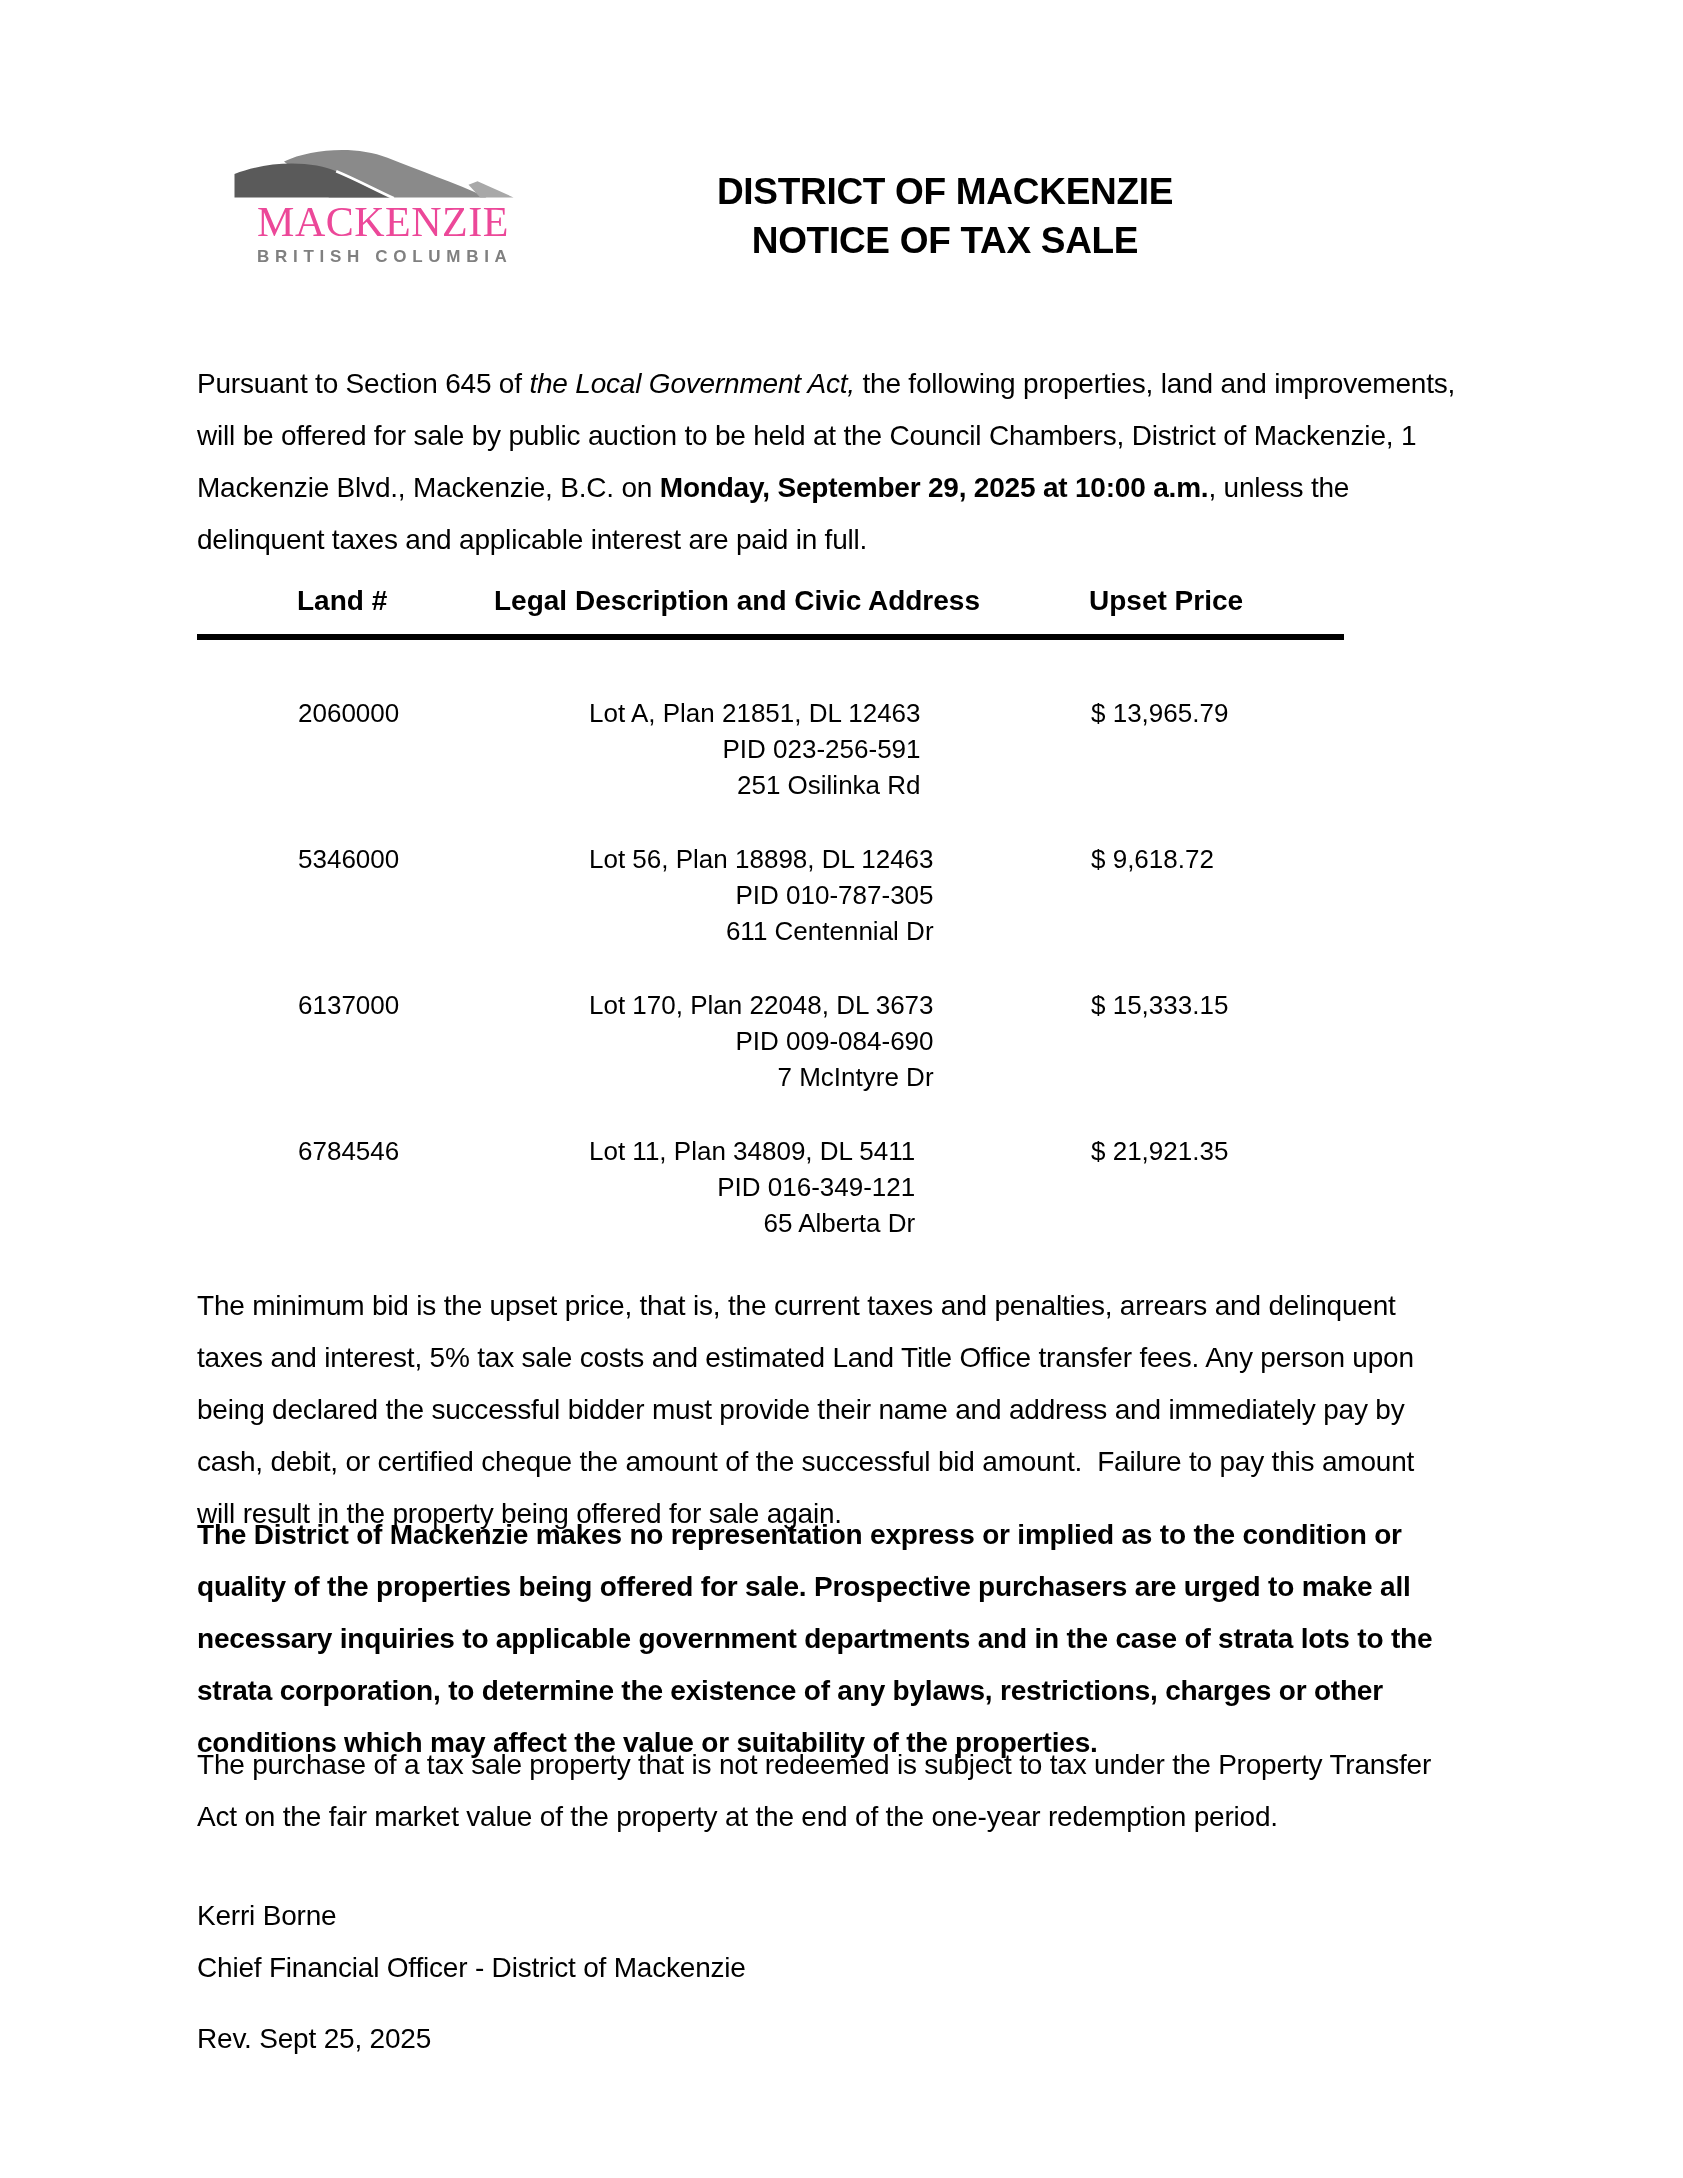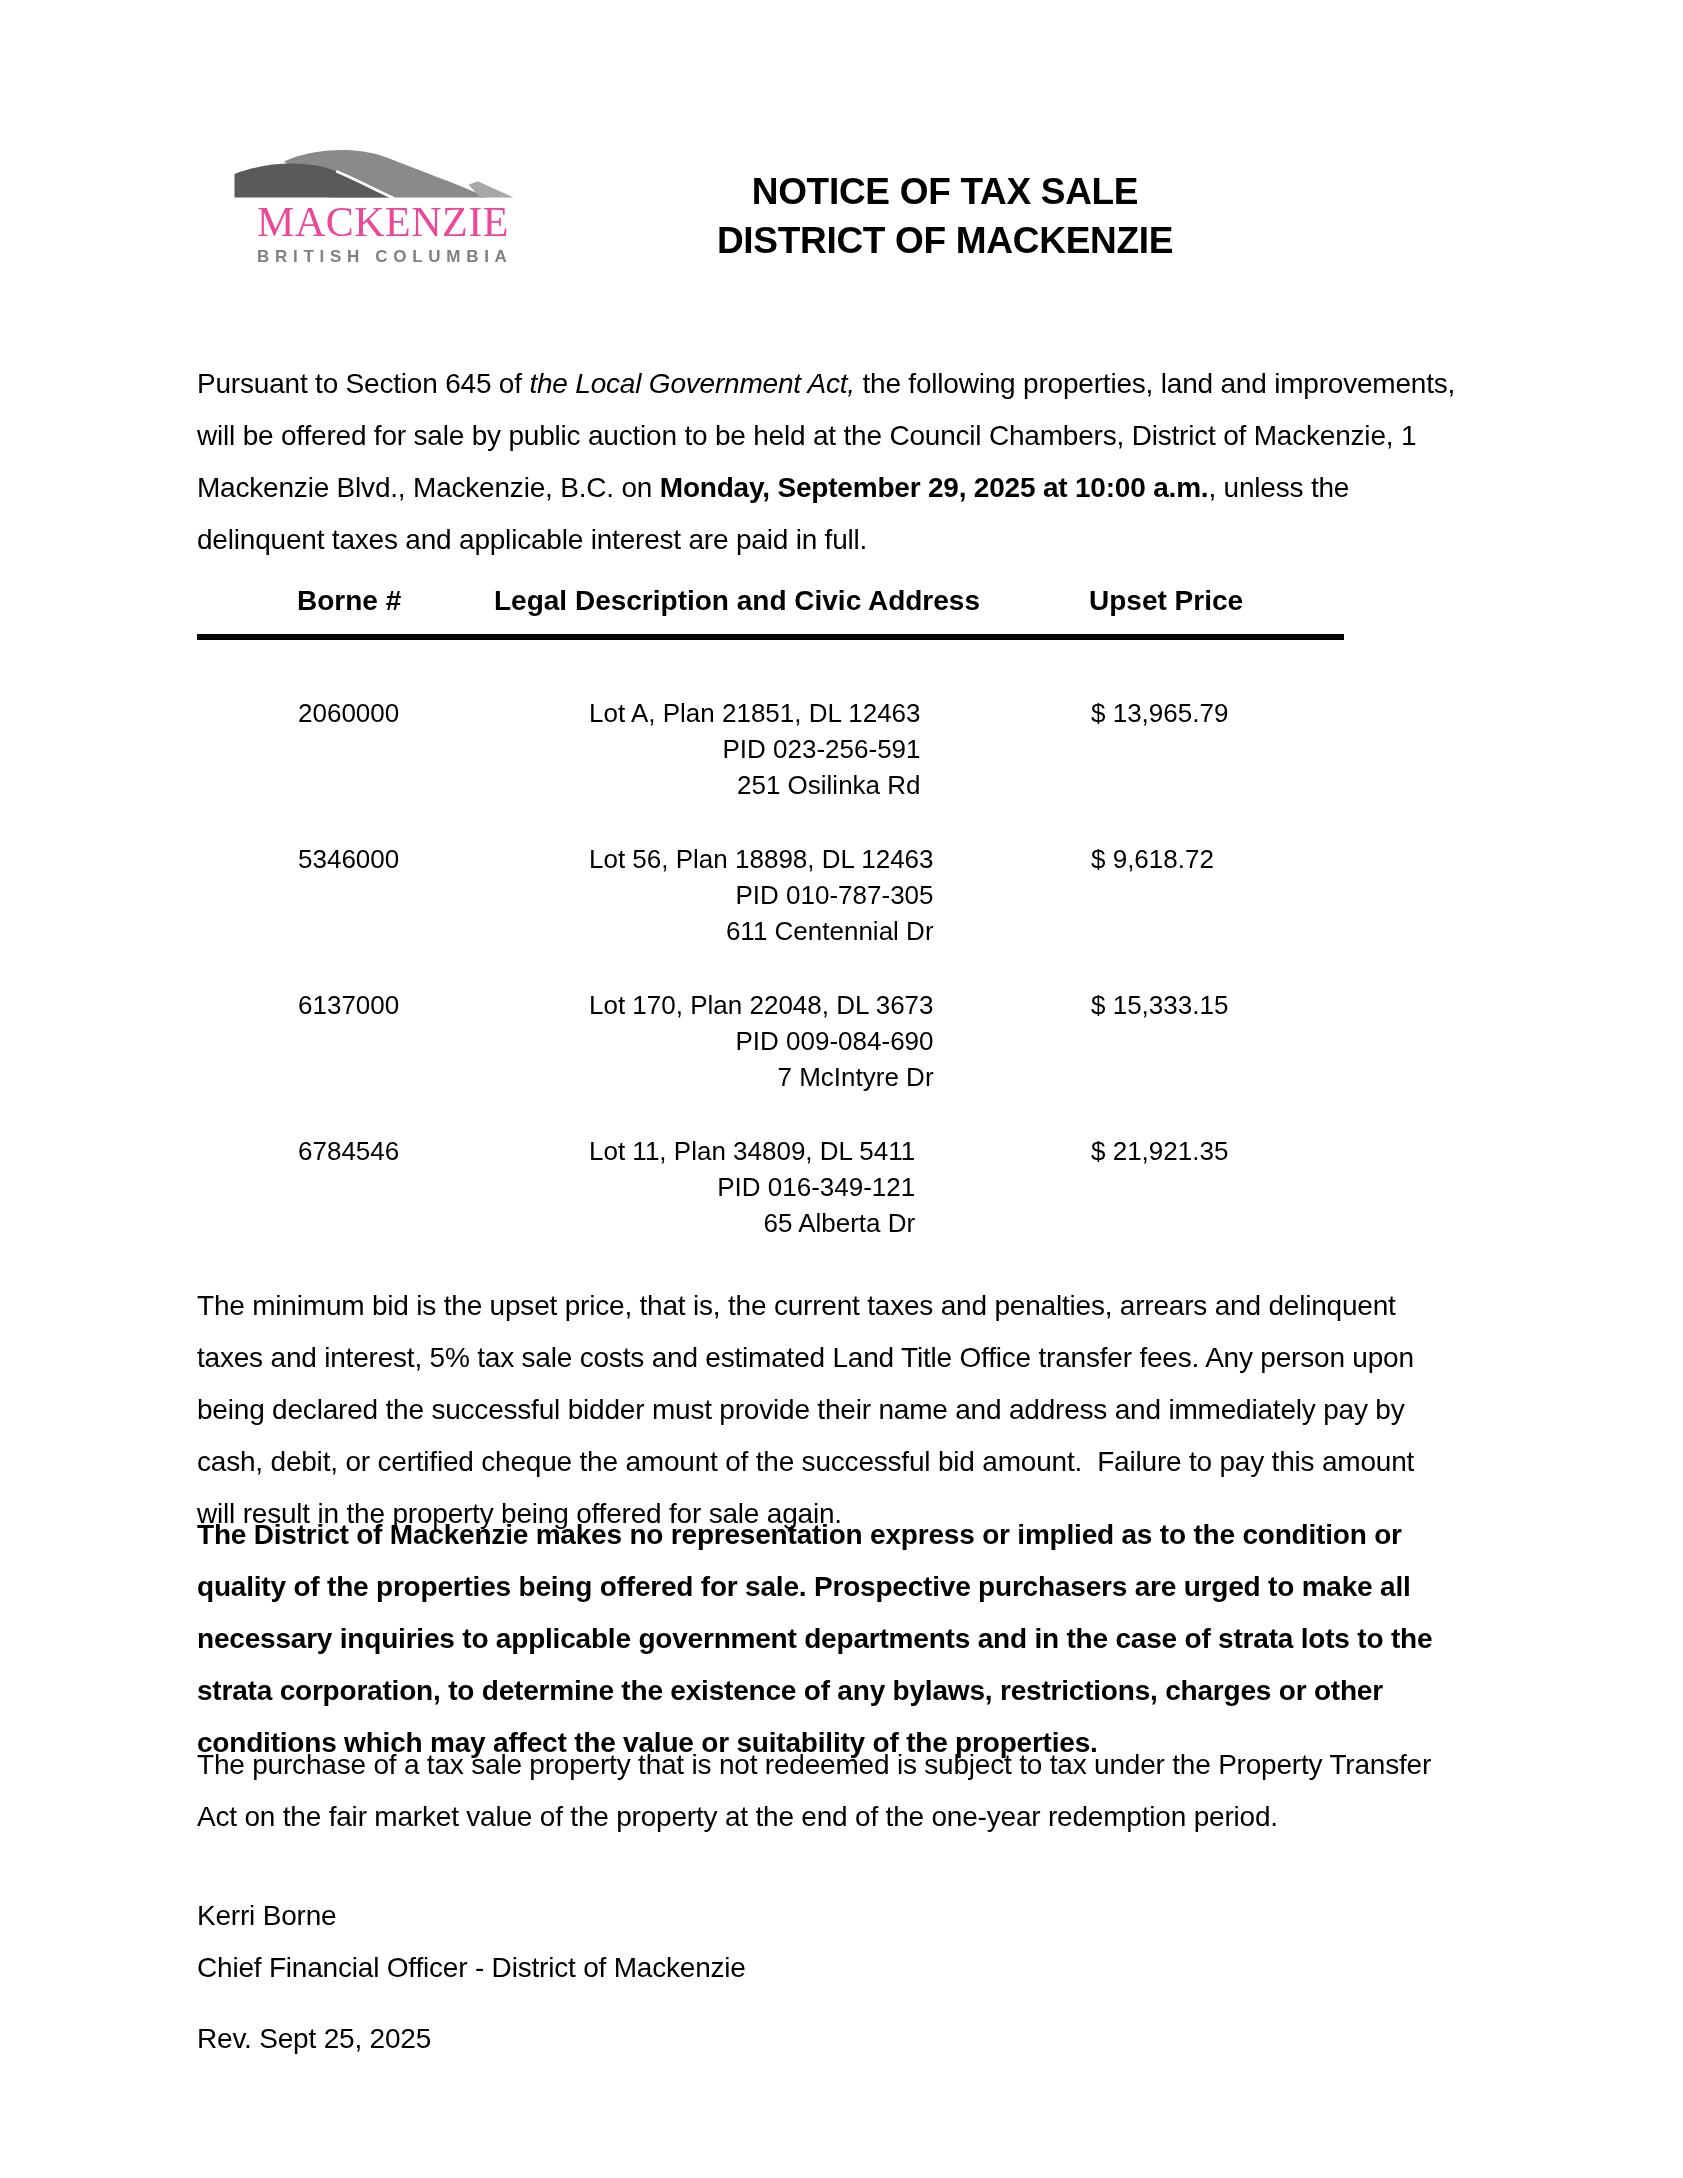--- a/index.html
+++ b/index.html
@@ -63,28 +63,28 @@
     <path d="M60 16 C 90 2, 140 -2, 175 12 C 210 26, 250 40, 285 56 L 110 56 Z" fill="#8a8a8a"></path>
     <path d="M5 30 C 40 16, 90 14, 120 28 C 140 38, 160 48, 180 56 L 5 56 Z" fill="#5a5a5a"></path>
     <path d="M118 27 C 140 36, 160 47, 182 57" stroke="#ffffff" stroke-width="3" fill="none"></path>
     <path d="M265 42 L 275 38 L 315 56 L 278 56 Z" fill="#a8a8a8"></path>
   </svg>
   <div class="logo-word">MACKENZIE</div>
   <div class="logo-sub">BRITISH COLUMBIA</div>
 </div>
 
 <div id="title" class="abs">
+  <div>DISTRICT OF MACKENZIE</div>
   <div>NOTICE OF TAX SALE</div>
-  <div>DISTRICT OF MACKENZIE</div>
 </div>
 
 <div id="intro" class="abs para"><span>Pursuant to Section 645 of </span><em>the Local Government Act,</em><span> the following properties, land and improvements, will be offered for sale by public auction to be held at the Council Chambers, District of Mackenzie, 1 Mackenzie Blvd., Mackenzie, B.C. on </span><strong>Monday, September 29, 2025 at 10:00 a.m.</strong><span>, unless the delinquent taxes and applicable interest are paid in full.</span></div>
 
 <div id="table-head" class="abs" style="left:0;width:1683px;height:36px;">
-  <span id="th-roll" class="th">Borne #</span>
+  <span id="th-roll" class="th">Land #</span>
   <span id="th-desc" class="th">Legal Description and Civic Address</span>
   <span id="th-price" class="th">Upset Price</span>
 </div>
 <div id="table-rule" class="abs"></div>
 
 <div class="row row0">
   <span class="cell c-roll">2060000</span>
   <span class="cell c-desc">
     <span class="line">Lot A, Plan 21851, DL 12463</span>
     <span class="line">PID 023-256-591</span>

